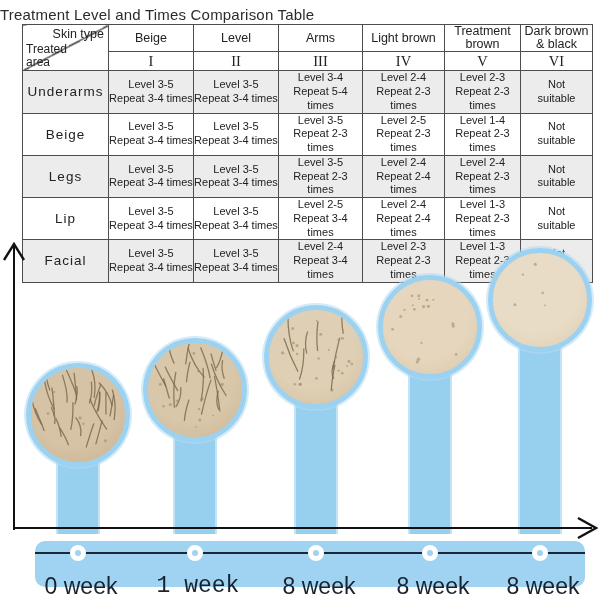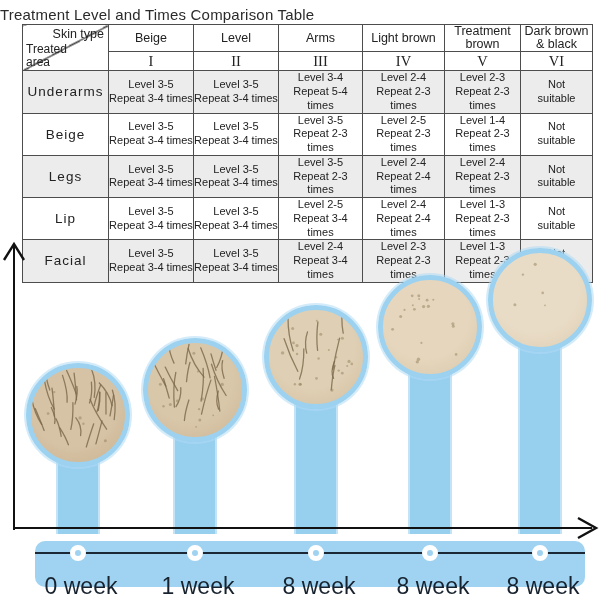--- a/index.html
+++ b/index.html
@@ -319,20 +319,20 @@
       <div id="bar-line"></div>
       <div id="donuts">
           <div class="donut" style="left: 35px;"></div>
           <div class="donut" style="left: 152px;"></div>
           <div class="donut" style="left: 273px;"></div>
           <div class="donut" style="left: 387px;"></div>
           <div class="donut" style="left: 497px;"></div>
         </div>
       <div id="labels">
           <span class="week-label" style="left: 46px;">0 week</span>
-          <span class="week-label" style="left: 163px;">1 week</span>
+          <span class="week-label" style="left: 163px; font-family: Liberation Mono, monospace;">1 week</span>
           <span class="week-label" style="left: 284px;">8 week</span>
           <span class="week-label" style="left: 398px;">8 week</span>
           <span class="week-label" style="left: 508px;">8 week</span>
         </div>
     </div>
   </div>
 </div>
 
 </body></html>

